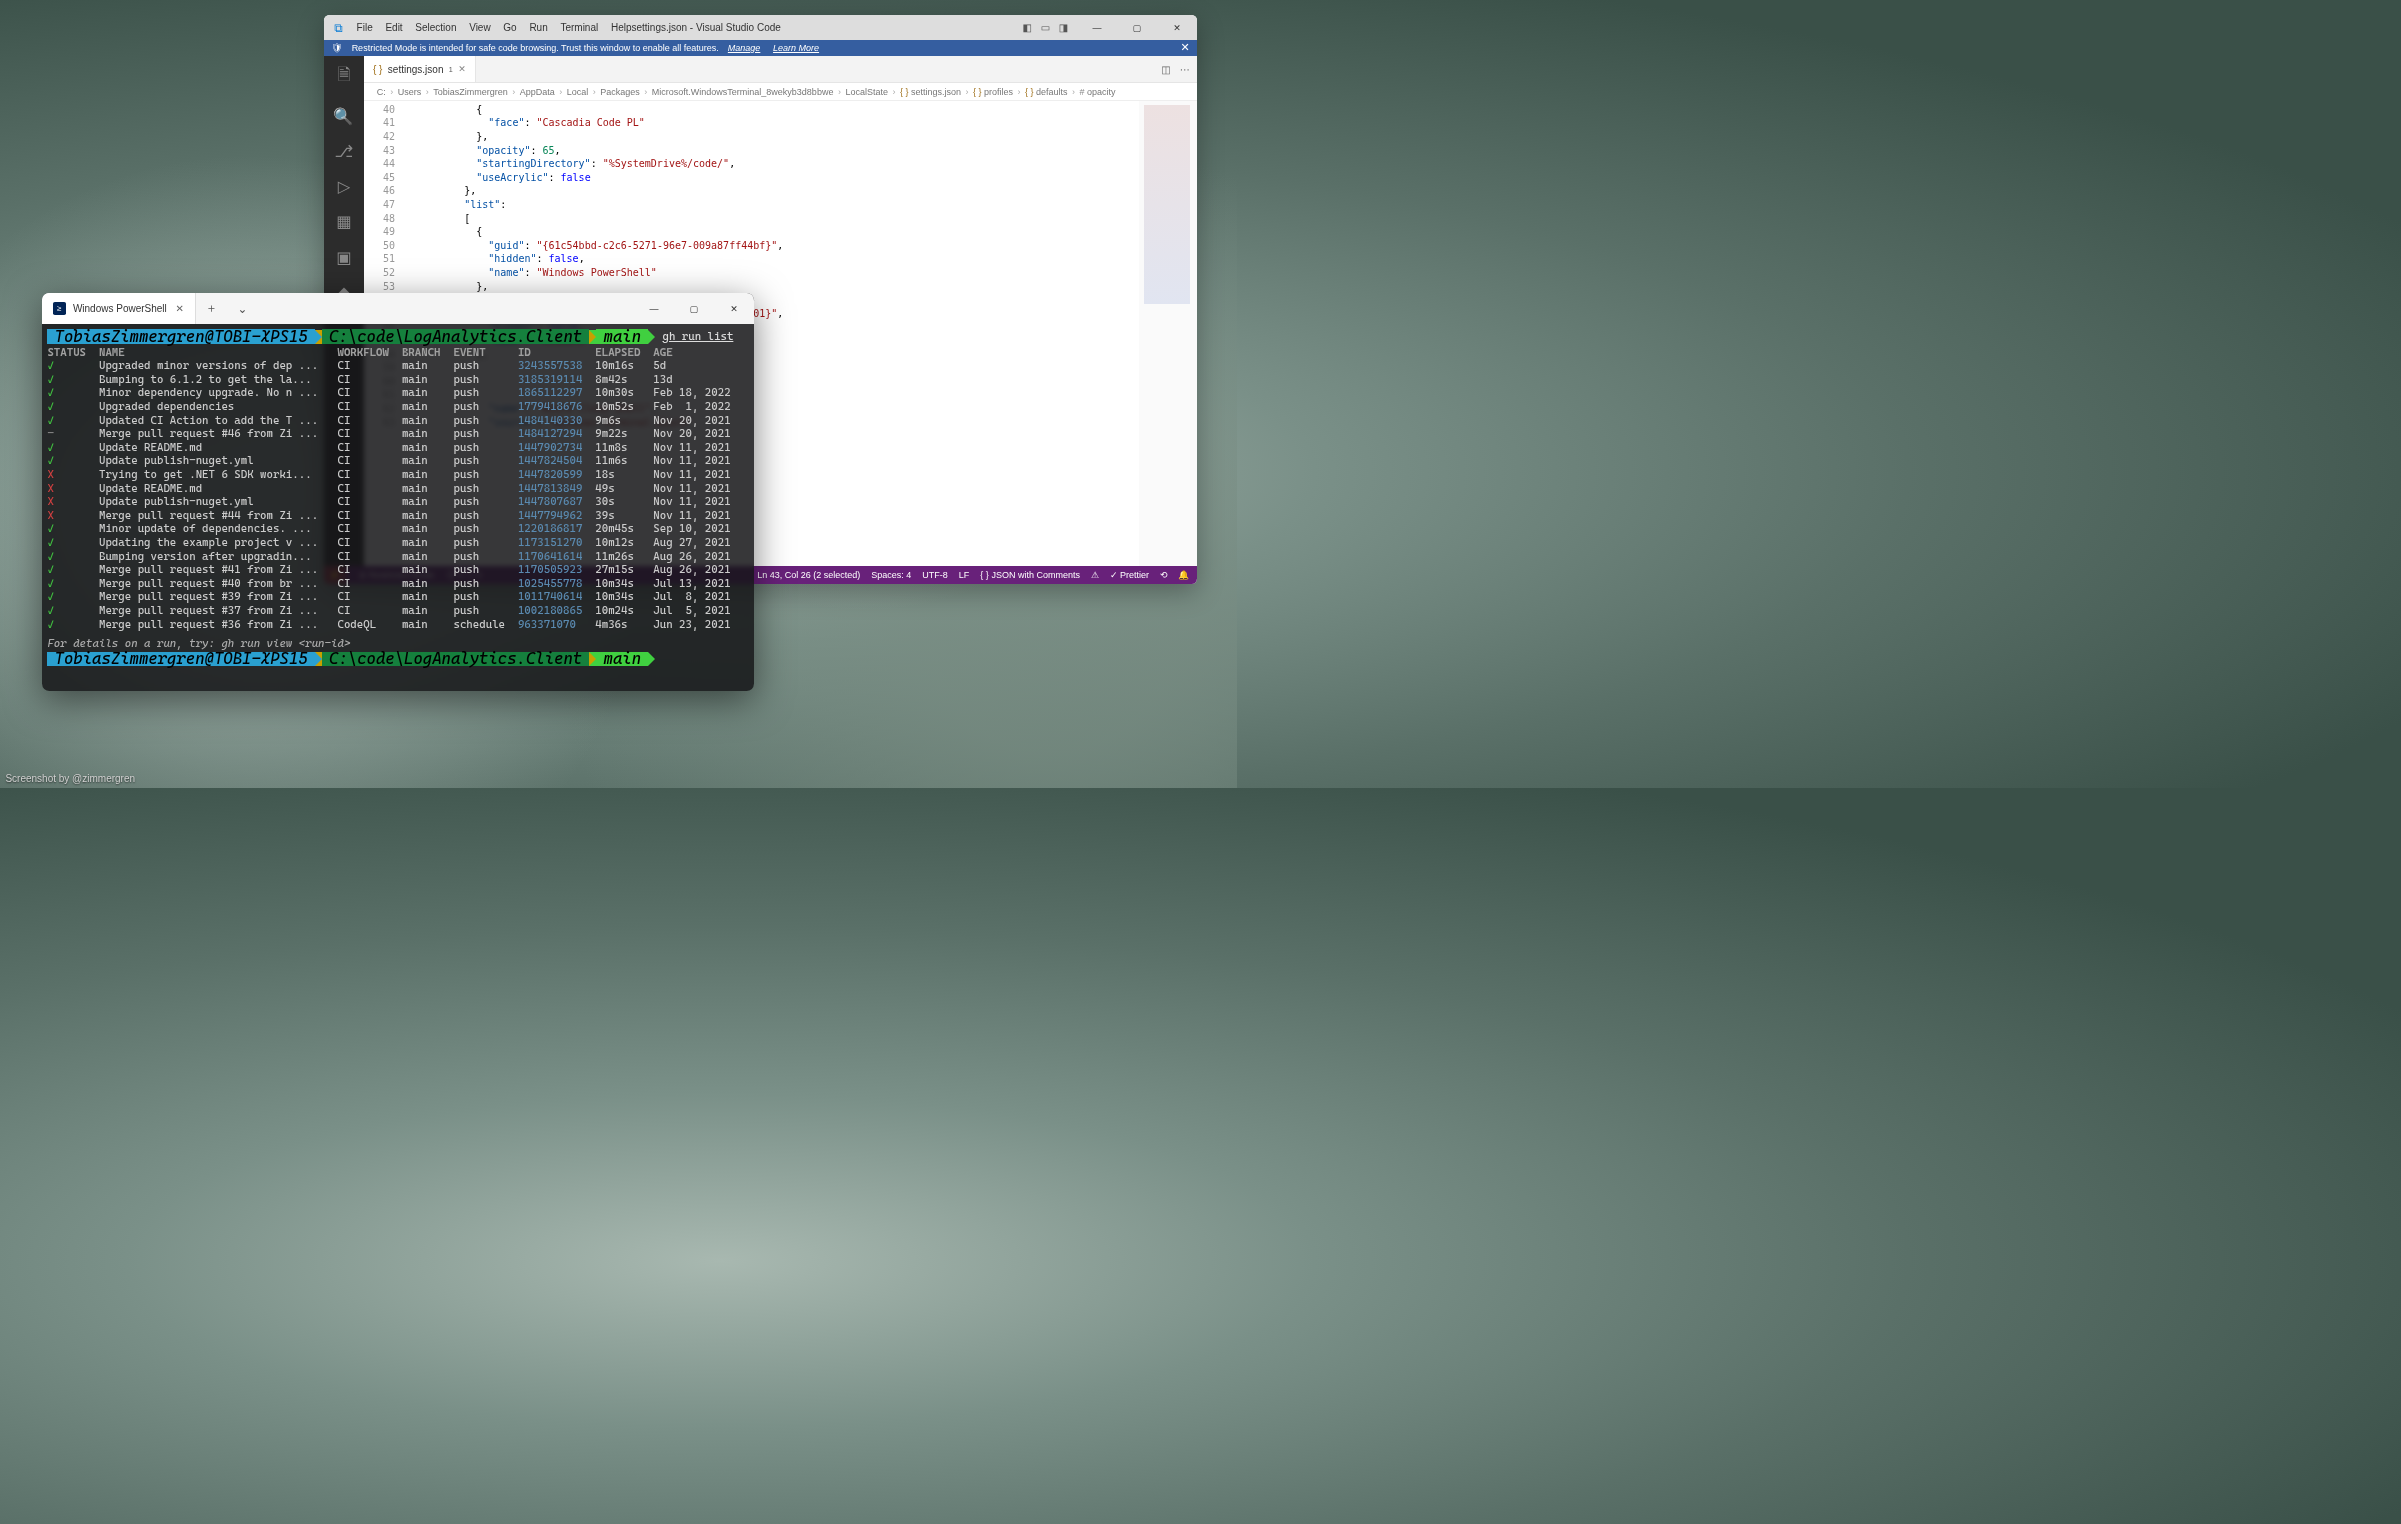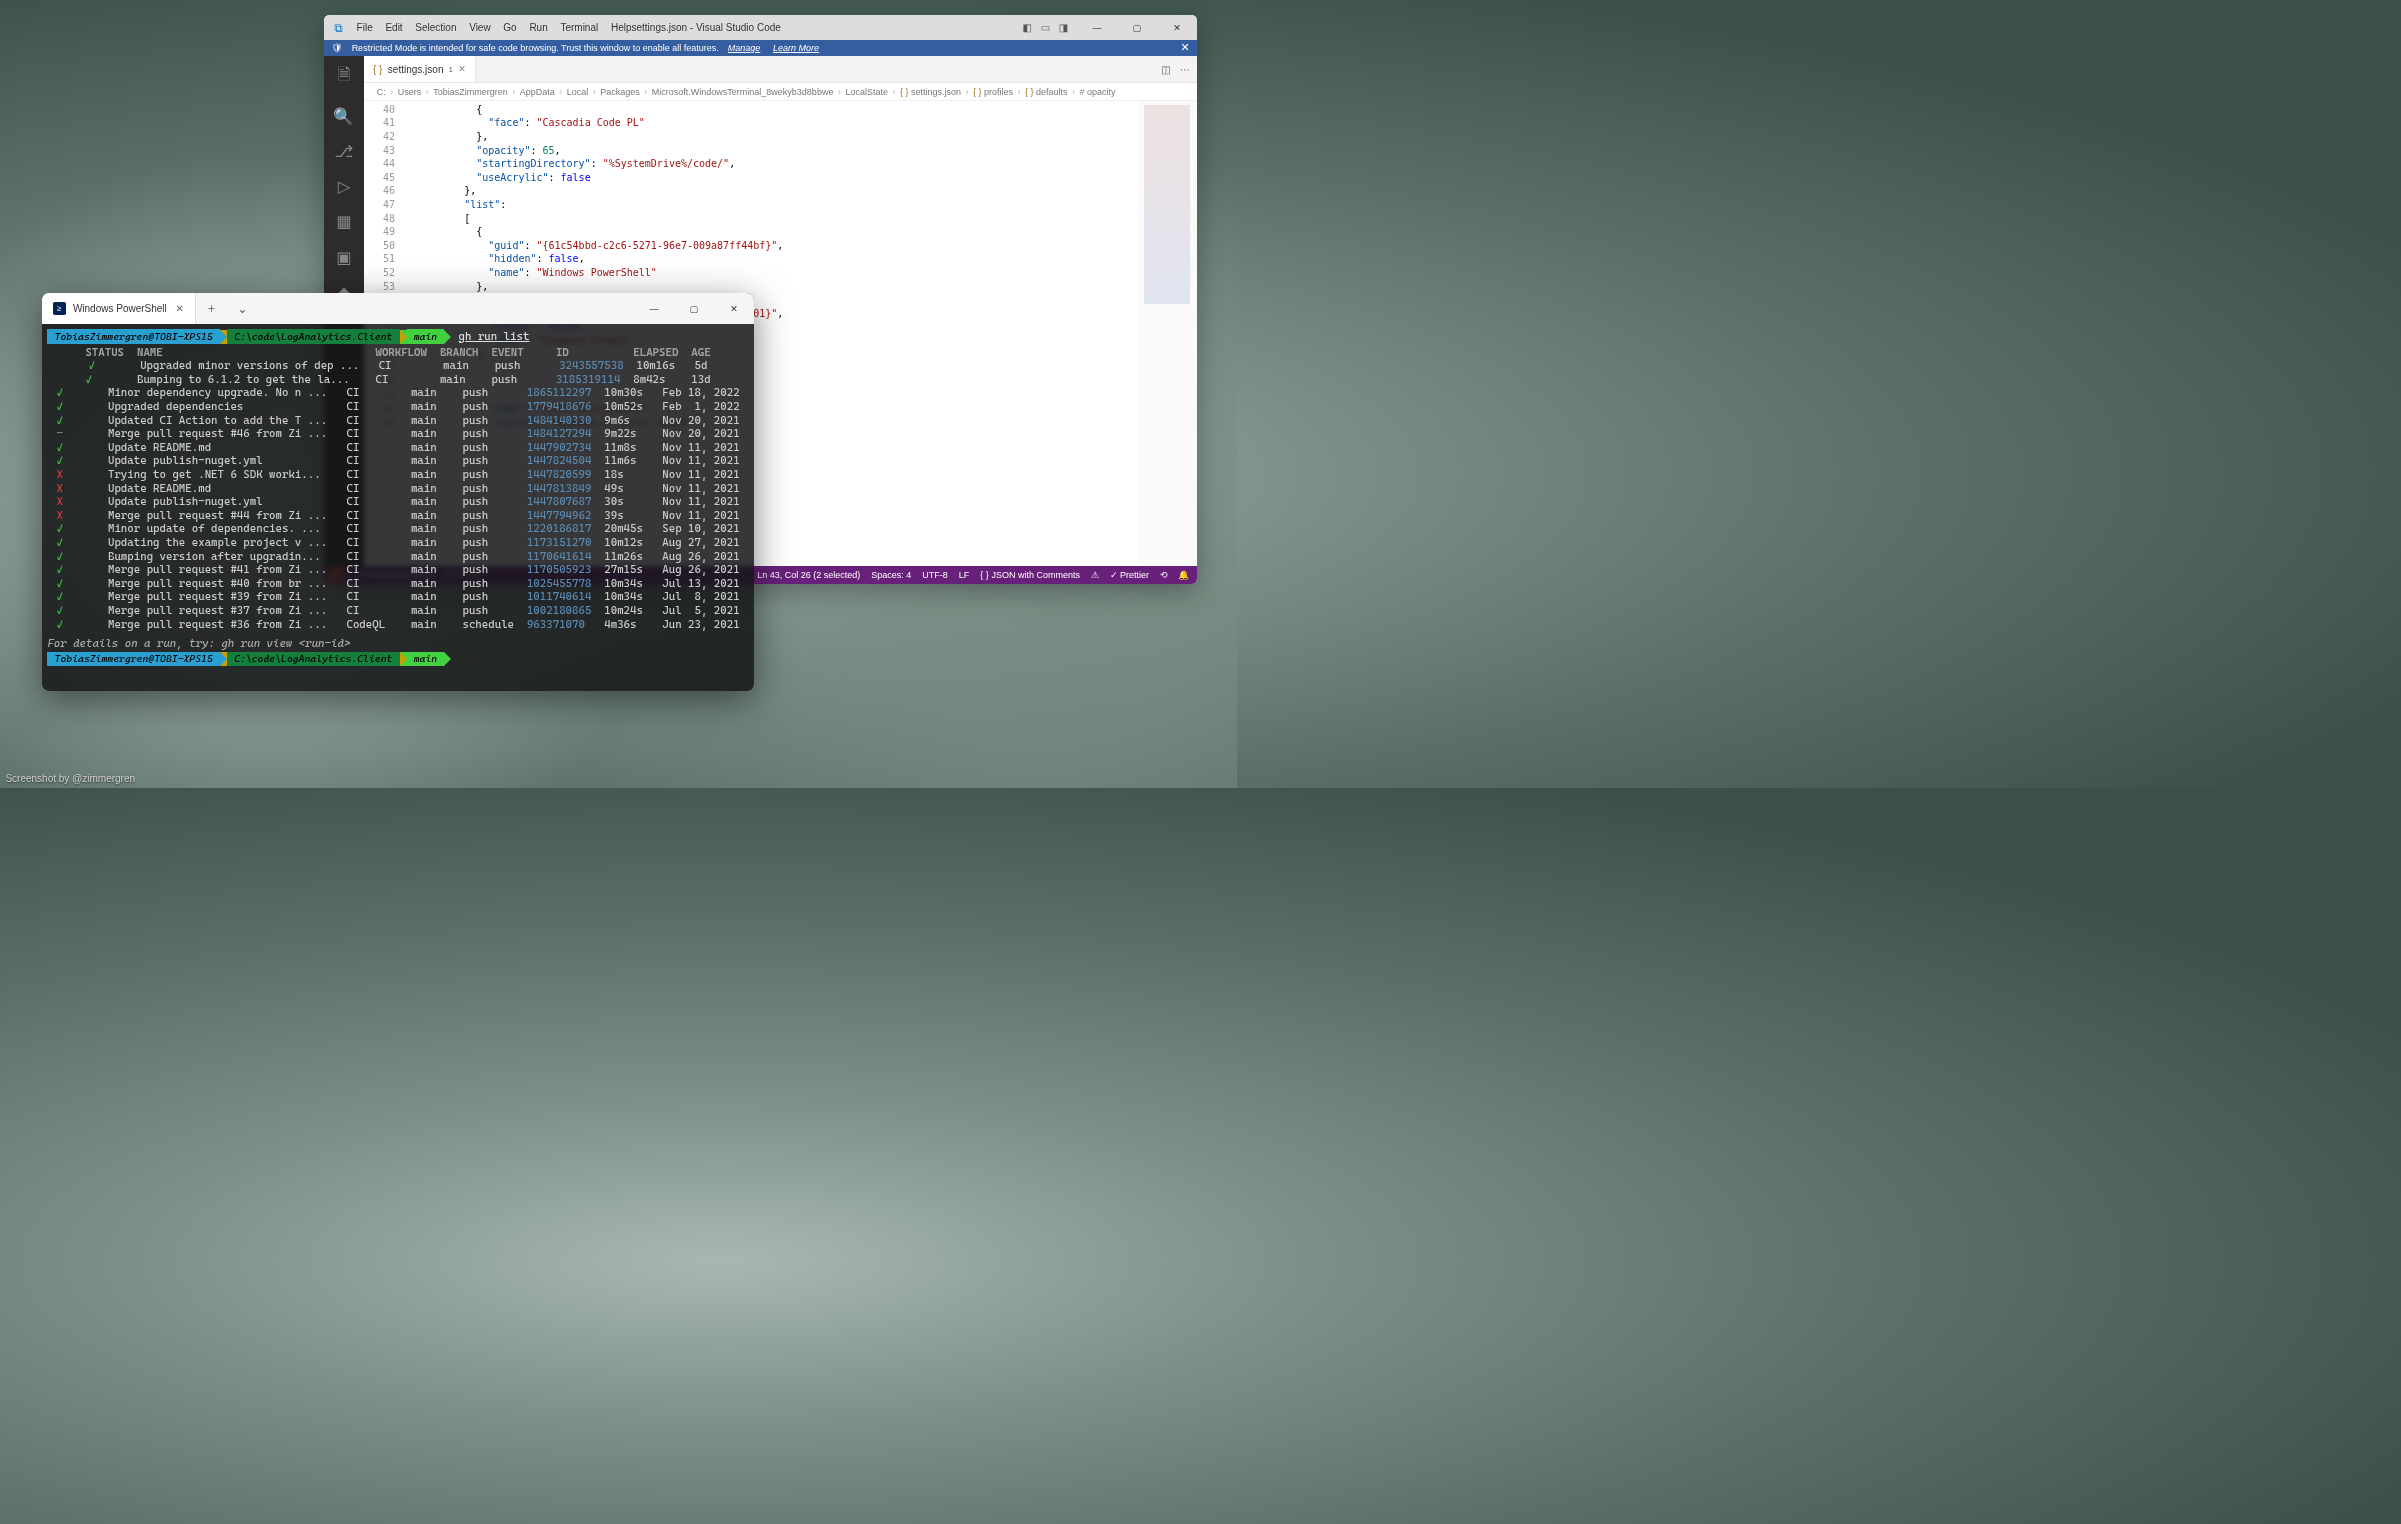--- a/index.html
+++ b/index.html
@@ -139,31 +139,31 @@
 .term-winctrls span {
   width: 40px; display: flex; align-items: center; justify-content: center;
   color: #333; font-size: 9px; cursor: pointer;
 }
 
 .term-body {
   flex: 1; font: 11px/13.6px Consolas, "Cascadia Mono", monospace;
   color: #ccc; padding: 3.6px 5.4px; overflow: hidden;
 }
 .prompt-line { display: flex; align-items: center; margin: 1.8px 0; }
-.seg { padding: 0 7.2px; height: 14.5px; display: flex; align-items: center; font-size: 10px; font-style: italic; }
+.seg { padding: 0 7.2px; height: 14.5px; display: flex; align-items: center; font-size: 16px; font-style: italic; }
 .seg-user { background: #2aa0d0; color: #000; }
 .seg-path { background: #15803d; color: #000; }
 .seg-branch { background: #40d040; color: #000; }
 .seg-arrow { width: 0; height: 0; border-top: 7.2px solid transparent; border-bottom: 7.2px solid transparent; }
 .arrow-user { border-left: 7.2px solid #2aa0d0; background: #c8a000; }
 .arrow-path { border-left: 7.2px solid #c8a000; background: #40d040; }
 .arrow-branch { border-left: 7.2px solid #40d040; }
 .cmd { color: #ddd; padding-left: 7.2px; text-decoration: underline; }
 
-.run-table { white-space: pre; text-align: center; }
+.run-table { white-space: pre; }
 .hdr { color: #a0a0a0; font-weight: bold; }
 .st-ok { color: #40c040; }
 .st-fail { color: #d04040; }
 .st-dash { color: #888; }
 .id-dim { color: #5a8ab0; }
 .dim { color: #aaa; font-style: italic; }
 
 .attribution {
   position: absolute; left: 5.4px; bottom: 3.6px;
   color: #d0d0d0; font-size: 10px;

